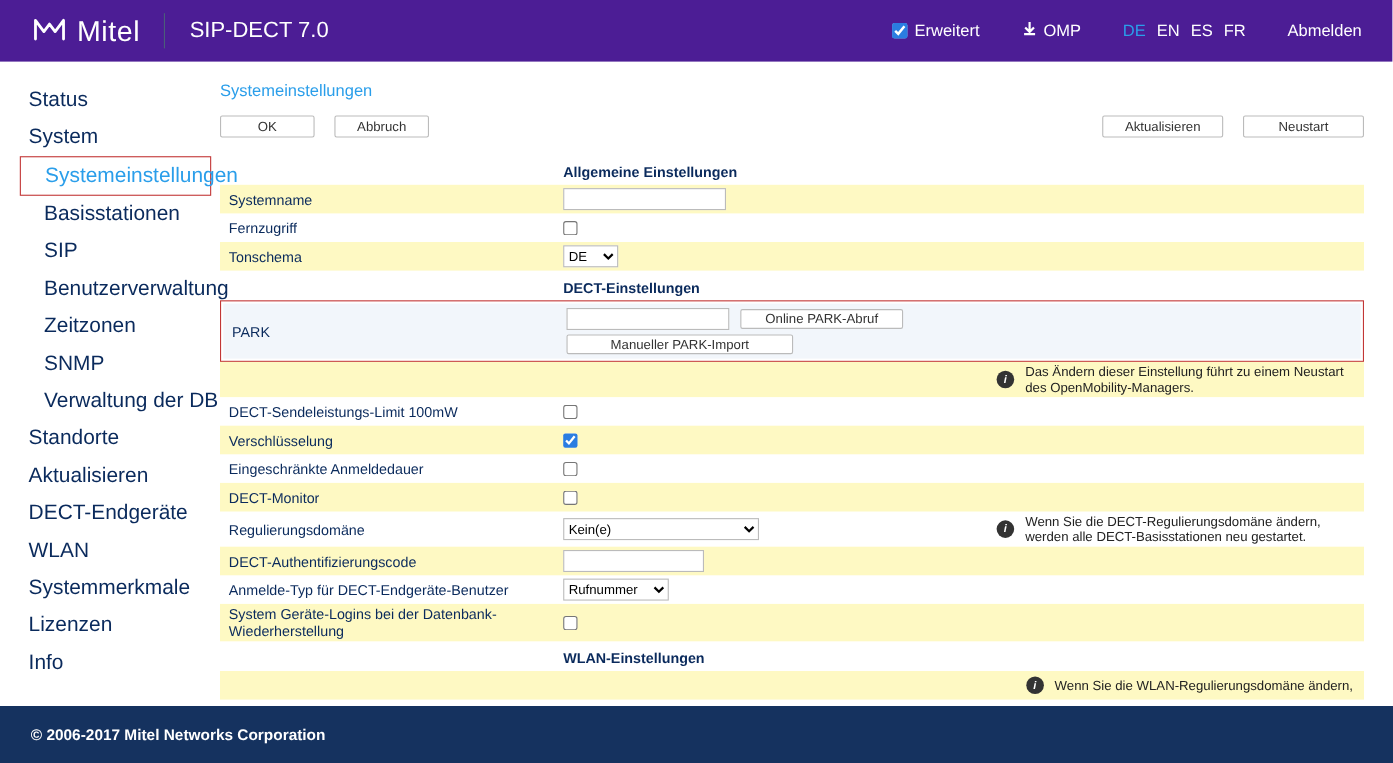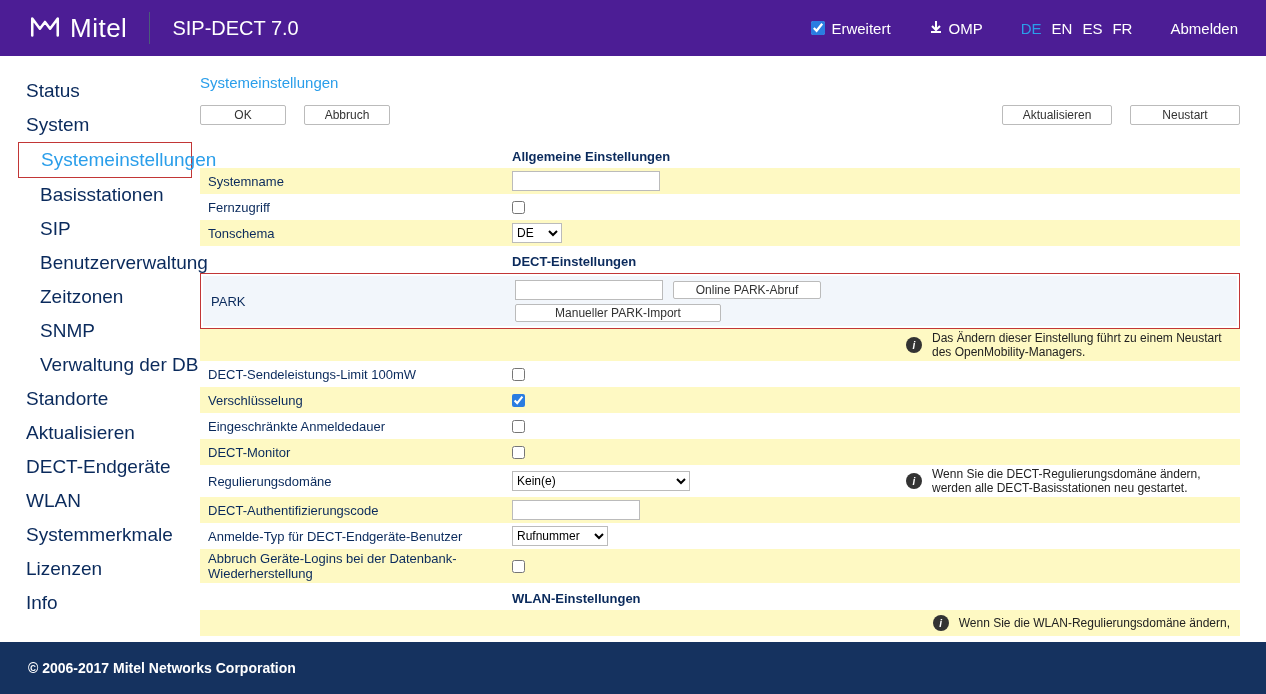--- a/index.html
+++ b/index.html
@@ -212,21 +212,21 @@
     </div>
     <div class="row">
       <div class="row-label">Anmelde-Typ für DECT-Endgeräte-Benutzer</div>
       <div class="row-control">
         <select class="sel-md">
           <option>Rufnummer</option>
         </select>
       </div>
     </div>
     <div class="row alt">
-      <div class="row-label">Abbruch Geräte-Logins bei der Datenbank-Wiederherstellung</div>
+      <div class="row-label">System Geräte-Logins bei der Datenbank-Wiederherstellung</div>
       <div class="row-control">
           <input type="checkbox" style="">
         </div>
     </div>
 
     <div class="section-title">WLAN-Einstellungen</div>
     <div class="row alt" style="justify-content:flex-end;">
       <div class="row-info">
         <span class="info-icon">i</span>
         <span>Wenn Sie die WLAN-Regulierungsdomäne ändern,</span>

